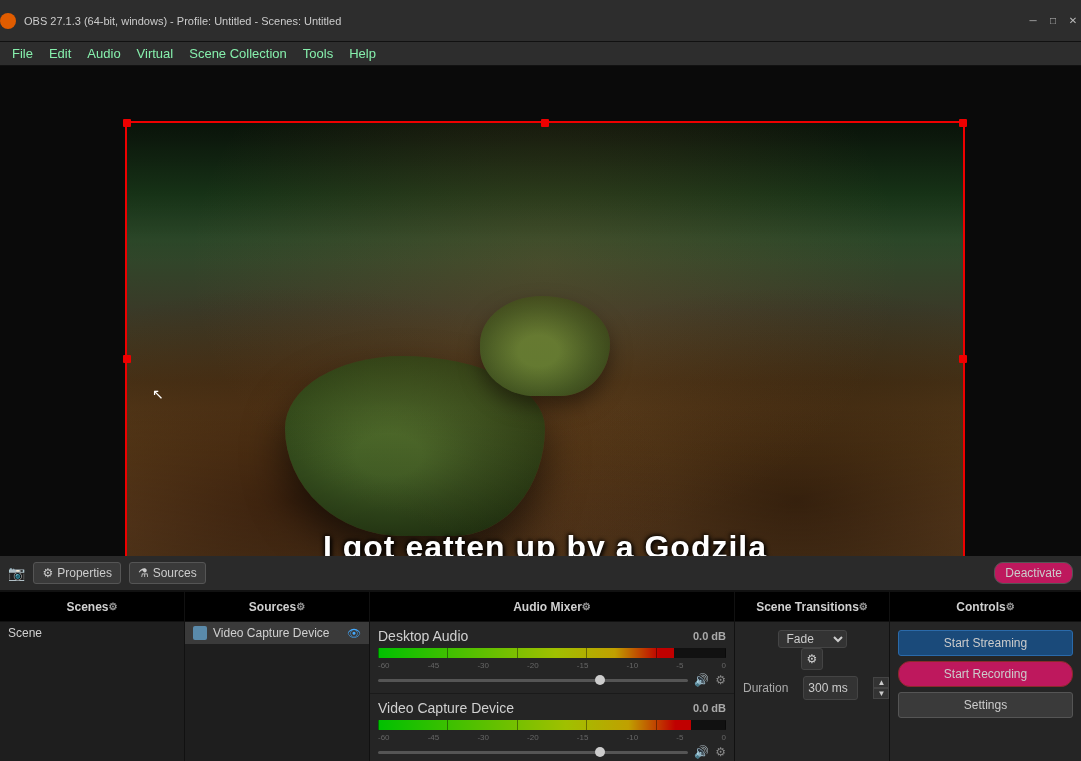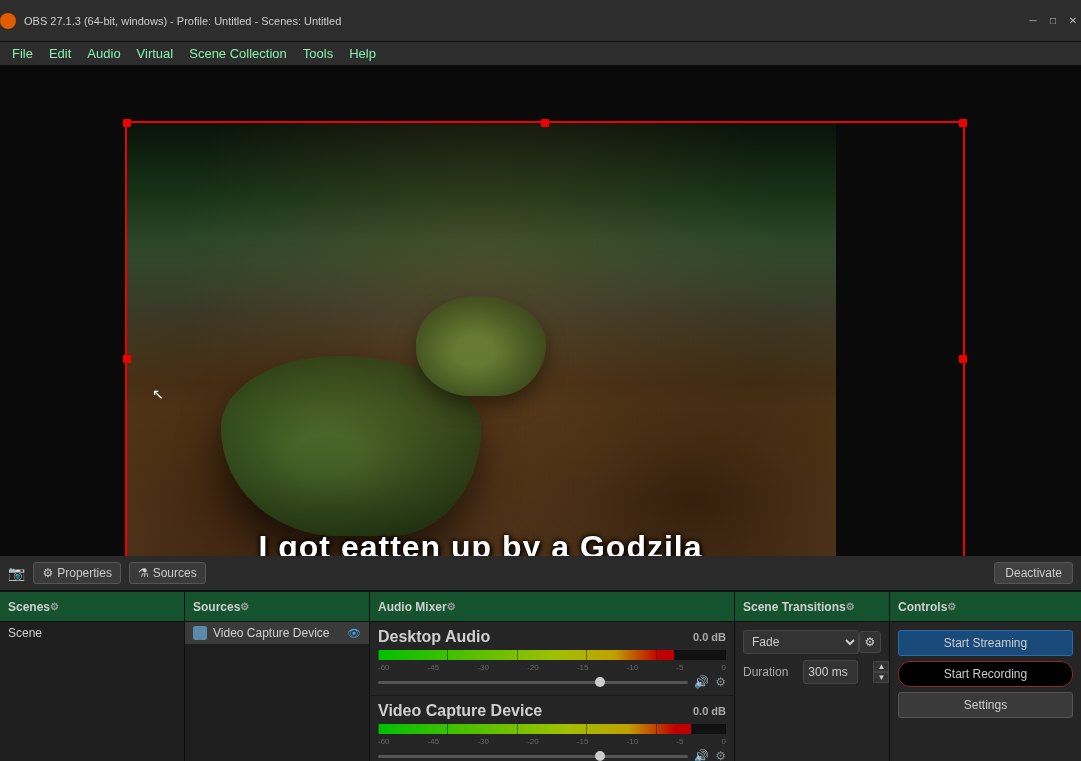--- a/index.html
+++ b/index.html
@@ -74,21 +74,21 @@
     #preview-canvas {
       width: 100%;
       height: 100%;
       position: relative;
     }
     
     #preview-image {
       position: absolute;
       left: 125px;
       top: 55px;
-      width: 711px;
+      width: 840px;
       height: 475px;
       overflow: hidden;
     }
     
     .scene-bg {
       width: 100%;
       height: 100%;
       background: linear-gradient(
         180deg,
         #1a2a1a 0%,
@@ -147,24 +147,24 @@
 
     
     #scenes-panel {
       width: 185px;
       border-right: 1px solid #111;
       display: flex;
       flex-direction: column;
     }
     .panel-header {
       height: 30px;
-      background: #14532d;
+      background: #000000;
       display: flex;
       align-items: center;
-      justify-content: flex-start;
+      justify-content: center;
       padding: 0 8px;
       border-bottom: 1px solid #111;
       font-size: 12px;
       font-weight: 600;
     }
     .panel-header-icon {
       font-size: 10px; color: #999; cursor: pointer;
     }
     .panel-content {
       flex: 1;
@@ -206,46 +206,46 @@
     #top-source-bar {
       height: 35px;
       background: #2a2a2a;
       display: flex;
       align-items: center;
       padding: 0 8px;
       gap: 8px;
       border-bottom: 1px solid #111;
     }
     .deactivate-btn {
-      background: #404040;
+      background: #be185d;
       border: 1px solid #555;
       color: #ccc;
       padding: 3px 10px;
-      border-radius: 3px;
+      border-radius: 9px;
       cursor: pointer;
       font-size: 12px;
       margin-left: auto;
     }
 
     
     #audio-panel {
       width: 365px;
       border-right: 1px solid #111;
       display: flex;
       flex-direction: column;
     }
     .audio-channel {
       padding: 6px 8px;
       border-bottom: 1px solid #1a1a1a;
     }
     .audio-channel-header {
       display: flex; align-items: center; justify-content: space-between;
       margin-bottom: 4px;
     }
-    .channel-name { font-size: 16px; font-weight: 700; }
+    .channel-name { font-size: 14px; font-weight: 400; }
     .channel-db { font-size: 11px; color: #aaa; font-weight: bold; }
     .meter-container {
       height: 10px;
       background: #111;
       border-radius: 1px;
       overflow: hidden;
       position: relative;
       margin-bottom: 3px;
     }
     .meter-fill {
@@ -283,21 +283,21 @@
       width: 155px;
       border-right: 1px solid #111;
       display: flex;
       flex-direction: column;
     }
     .transitions-content {
       padding: 8px;
       flex: 1;
     }
     .transition-row {
-      display: flex; align-items: center; gap: 0; margin-bottom: 6px;
+      display: flex; align-items: center; gap: 0; margin-bottom: 6px; flex-direction: column;
     }
     .transition-select {
       flex: 1;
       height: 24px;
       background: #333;
       border: 1px solid #444;
       color: #ccc;
       border-radius: 3px;
       font-size: 12px;
       padding: 0 4px;
@@ -350,21 +350,21 @@
       background: #3a3a3a;
       border: 1px solid #555;
       color: #ccc;
       border-radius: 3px;
       cursor: pointer;
       font-size: 12px;
       font-weight: 500;
       text-align: center;
     }
     .ctrl-btn.start-streaming { background: #1a4a7a; border-color: #2a6aaa; }
-    .ctrl-btn.start-recording { background: #000000; border-color: #8a2a2a; border-radius: 12px; }
+    .ctrl-btn.start-recording { background: #be185d; border-color: #8a2a2a; border-radius: 12px; }
 
     
     .meter-grid {
       position: absolute;
       top: 0; left: 0; right: 0; bottom: 0;
       display: flex; justify-content: space-between;
       pointer-events: none;
     }
     .meter-grid-line {
       width: 1px;

